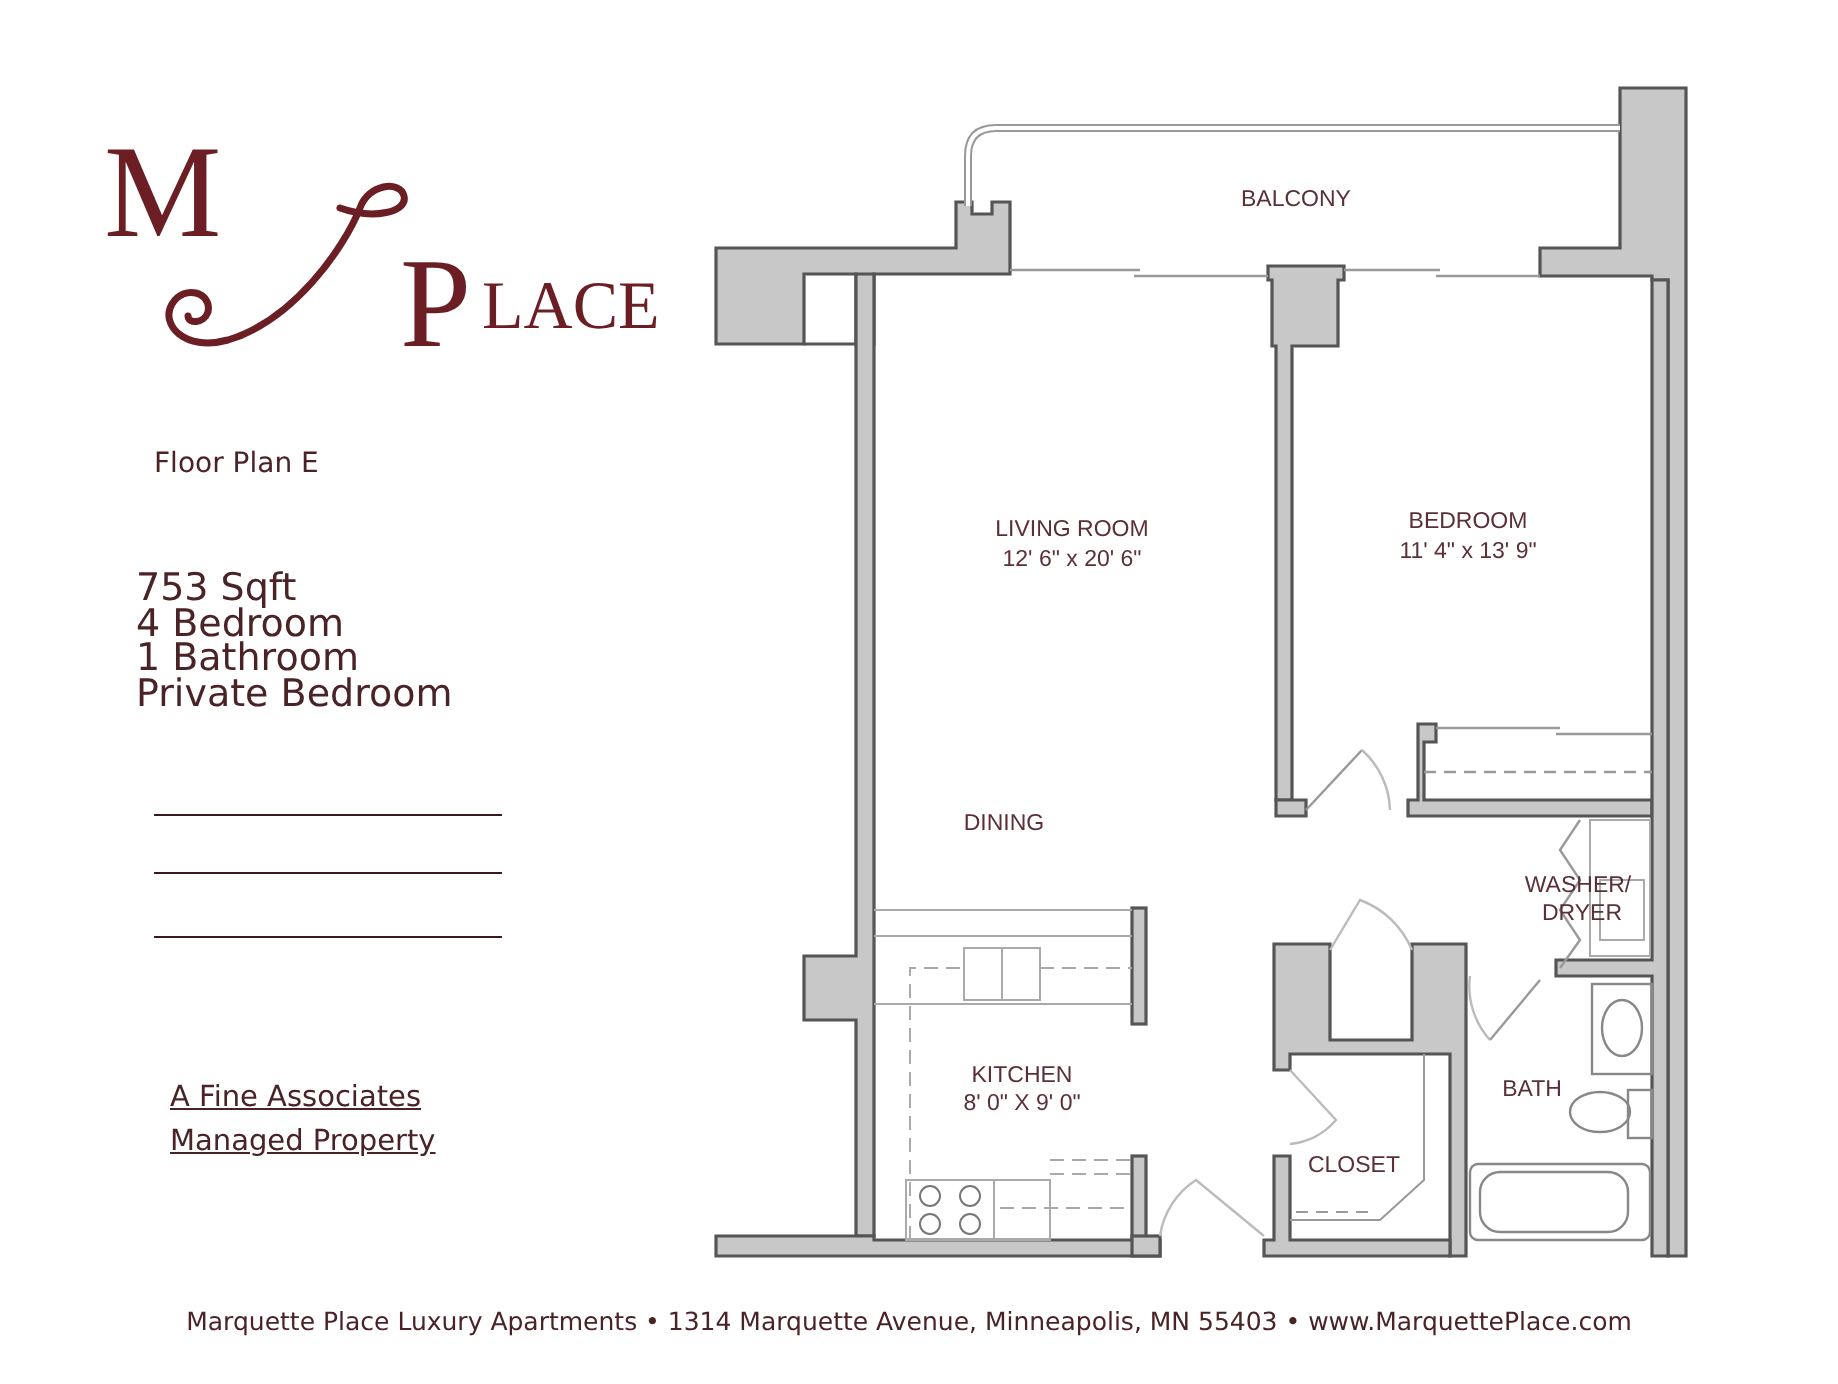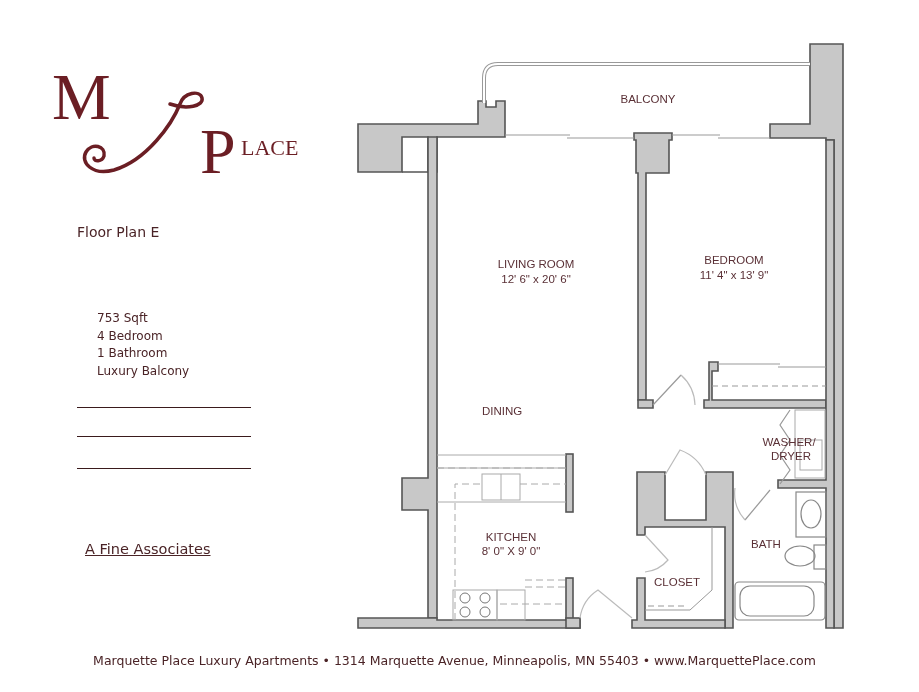--- a/index.html
+++ b/index.html
@@ -1,24 +1,24 @@
 <!DOCTYPE html>
 <html><head>
 <meta charset="utf-8">
 <style>
   html, body { margin:0; padding:0; background:#ffffff; }
   body { width:919px; height:692px; position:relative; overflow:hidden; font-family:"DejaVu Sans", sans-serif; color:#4a2326; }
   .logo { position:absolute; left:52px; top:62px; width:262px; height:118px; }
   .logo-m { position:absolute; left:0; top:2px; font-family:"Liberation Serif", serif; font-size:66px; color:#6b1e24; line-height:1; }
   .logo-arquette { position:absolute; left:50px; top:17px; font-family:"Liberation Serif", serif; font-size:36px; color:#6b1e24; letter-spacing:-0.5px; line-height:1; }
   .logo-p { position:absolute; left:148px; top:58px; font-family:"Liberation Serif", serif; font-size:64px; color:#6b1e24; line-height:1; }
-  .logo-lace { position:absolute; left:189px; top:75px; font-family:"Liberation Serif", serif; font-size:22px; color:#6b1e24; line-height:1; }
+  .logo-lace { position:absolute; left:189px; top:75px; font-family:"Liberation Serif", serif; font-size:34px; color:#6b1e24; line-height:1; }
   .logo-swirl { position:absolute; left:0; top:0; width:262px; height:118px; }
   .plan-title { position:absolute; left:77px; top:224px; font-size:14px; color:#4a2326; }
-  .specs { position:absolute; left:97px; top:286px; font-size:12px; line-height:17.5px; color:#4a2326;margin-top:24px; }
+  .specs { position:absolute; left:68px; top:286px; font-size:19px; line-height:17.5px; color:#4a2326; }
   .specs div { white-space:nowrap; }
   .line { position:absolute; left:77px; width:174px; height:0; border-top:1.3px solid #3a1a1c; }
   .mgmt { position:absolute; left:85px; top:538px; font-size:14.5px; line-height:22px; color:#4a2326;text-decoration:underline; }
   .footer { position:absolute; left:0; width:909px; top:653px; text-align:center; font-size:12.5px; color:#4a2326; white-space:nowrap; }
   .plan { position:absolute; left:0; top:0; width:919px; height:692px; }
   .room-label { font-family:"Liberation Sans", sans-serif; font-size:11.5px; fill:#5a3036; }
 </style>
 </head>
 <body>
 
@@ -30,29 +30,30 @@
   <span class="logo-p">P</span>
   <span class="logo-lace">LACE</span>
 </div>
 
 <div class="plan-title">Floor Plan E</div>
 
 <div class="specs">
   <div>753 Sqft</div>
   <div>4 Bedroom</div>
   <div>1 Bathroom</div>
-  <div>Luxury Balcony</div>
+  <div>Private Bedroom</div>
 </div>
 
 <div class="line" style="top:407px;"></div>
 <div class="line" style="top:436px;"></div>
 <div class="line" style="top:468px;"></div>
 
 <div class="mgmt">
   <div>A Fine Associates</div>
+  <div>Managed Property</div>
 </div>
 
 <svg class="plan" viewBox="0 0 919 692">
   <g fill="#c8c8c8" stroke="#555555" stroke-width="1.6">
 
     <path d="M358 124 H478 V101 H486 V107 H496 V101 H505 V137 H437 V172 H428 V137 H402 V172 H358 Z"></path>
 
     <path d="M402 172 H428 V478 H402 V510 H428 V618 H437 V137 H428 V172 Z"></path>
 
     <path d="M358 618 H437 V620 H580 V628 H358 Z"></path>

